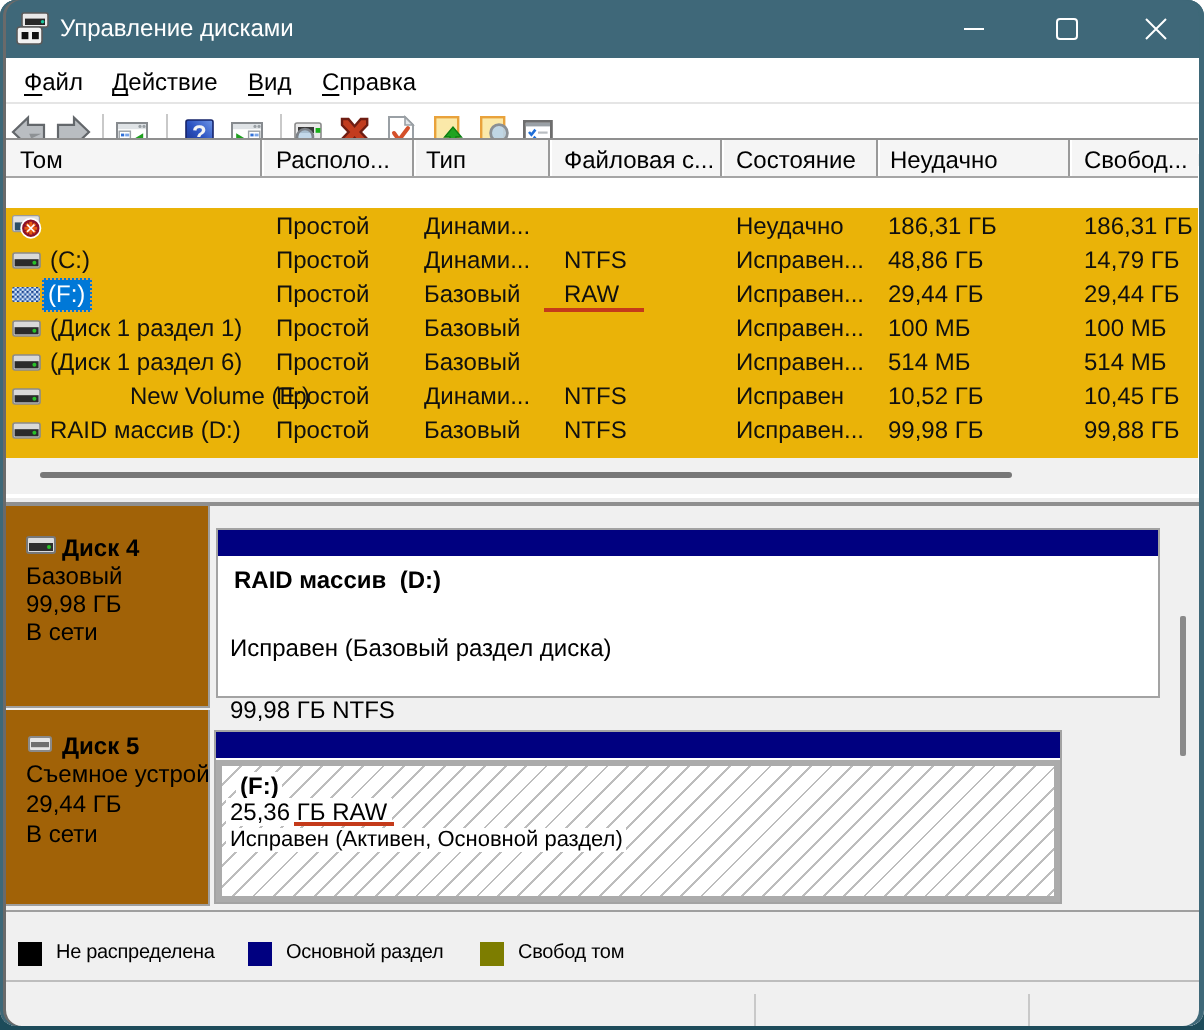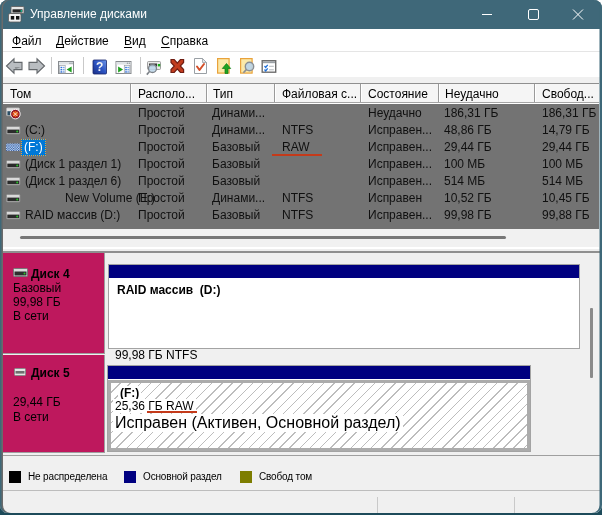--- a/index.html
+++ b/index.html
@@ -14,35 +14,35 @@
 #title { position:absolute; left:30px; top:7px; color:#fff; font-size:12px; }
 .capbtn { position:absolute; top:0; width:44px; height:29px; color:#fff; }
 
 #menubar { position:absolute; left:2px; top:29px; width:598px; height:23px; background:#fff; border-bottom:1px solid #e5e5e5; }
 .mi { position:absolute; top:5px; font-size:12px; color:#000; }
 .mi u { text-decoration-thickness:1px; text-underline-offset:2px; }
 
 #toolbar { position:absolute; left:2px; top:53px; width:598px; height:24px; background:#fff; }
 #graystrip { position:absolute; left:2px; top:77px; width:598px; height:6px; background:#f0f0f0; }
 
-#lhead { position:absolute; left:2px; top:83px; width:597px; height:20px; background:#f5f5f5; border-top:1px solid #8f8f8f; border-bottom:1px solid #a5a5a5; }
+#lhead { position:absolute; left:2px; top:69px; width:597px; height:20px; background:#f5f5f5; border-top:1px solid #8f8f8f; border-bottom:1px solid #a5a5a5; }
 .hcell { position:absolute; top:1px; height:17px; font-size:12px; color:#000; padding-top:2px; }
 .hsep { position:absolute; top:0px; width:1px; height:18px; background:#9a9a9a; box-shadow:1px 0 0 #fff; }
 
-#lrows { position:absolute; left:3px; top:104px; width:596px; height:125px; background:#737373; }
+#lrows { position:absolute; left:3px; top:104px; width:596px; height:125px; background:#eab308; }
 .row { position:absolute; left:0; width:596px; height:17px; font-size:12px; color:#101010; }
 .c { position:absolute; top:1px; white-space:nowrap; }
 
 #hscroll { position:absolute; left:3px; top:229px; width:596px; height:18px; background:#f1f1f1; }
 #hthumb { position:absolute; left:17px; top:7px; width:486px; height:3px; background:#777; border-radius:1.5px; }
 #gapline { position:absolute; left:2px; top:247px; width:598px; height:2px; background:#fff; }
 #gapline2 { position:absolute; left:2px; top:249px; width:598px; height:2px; background:#ededed; }
 
 #bpane { position:absolute; left:2px; top:251px; width:598px; height:204px; background:#f0f0f0; border-top:2px solid #8f8f8f; }
-.dcell { position:absolute; left:0px; width:103px; background:#be185d; font-size:12px; }
+.dcell { position:absolute; left:0px; width:103px; background:#a16207; font-size:12px; }
 .dcell .t { position:absolute; left:11px; white-space:nowrap; overflow:hidden; }
 .dbox { position:absolute; background:#fff; border:1px solid #a3a3a3; }
 .dbar { position:absolute; left:0; top:0; width:100%; height:14px; background:#000080; border-bottom:1px solid #fff; }
 #legend { position:absolute; left:2px; top:455px; width:598px; height:35px; background:#f0f0f0; border-top:1px solid #9f9f9f; font-size:10px; letter-spacing:-0.15px; }
 .lsq { position:absolute; top:15px; width:12px; height:12px; }
 .ltx { position:absolute; top:15px; color:#000; }
 #statusbar { position:absolute; left:2px; top:490px; width:598px; height:23px; background:#f0f0f0; border-top:1px solid #bdbdbd; }
 .ssep { position:absolute; top:6px; width:1px; height:17px; background:#c9c9c9; }
 .hatch { background-image:repeating-linear-gradient(135deg,#ffffff 0px,#ffffff 6.2px,#bdbdbd 6.2px,#bdbdbd 7.2px); }
 .wlab { background:#fff; display:inline-block; padding:0 2px; white-space:nowrap; }
@@ -315,37 +315,39 @@
       </svg>
       <div class="t" style="left:29px; top:14px; font-weight:bold;">Диск 4</div>
       <div class="t" style="top:28px">Базовый</div>
       <div class="t" style="top:42px">99,98 ГБ</div>
       <div class="t" style="top:56px">В сети</div>
     </div>
     <div class="dbox" style="left:106px; top:11px; width:472px; height:85px;">
       <div class="dbar"></div>
       <div style="position:absolute; left:8px; top:18px; font-size:12px; font-weight:bold;">RAID массив&nbsp; (D:)</div>
       <div style="position:absolute; left:6px; top:35px; font-size:12px;margin-top:48px;">99,98 ГБ NTFS</div>
+      <div style="position:absolute; left:6px; top:52px; font-size:12px;">Исправен (Базовый раздел диска)</div>
     </div>
 
     <div class="dcell" style="top:102px; height:98px; border-right:1px solid #9f9f9f; border-bottom:1px solid #9f9f9f;padding-left:44px;">
       <svg width="30" height="12" style="position:absolute;left:12px;top:13px">
         <rect x="0.5" y="0.5" width="11" height="7" rx="1" fill="#e6e6e6" stroke="#8a8a8a"></rect>
         <rect x="1.5" y="3" width="9" height="2.6" fill="#6f6f6f"></rect>
       </svg>
       <div class="t" style="left:29px; top:11px; font-weight:bold;">Диск 5</div>
+      <div class="t" style="top:25px; width:92px;">Съемное устрой</div>
       <div class="t" style="top:40px">29,44 ГБ</div>
       <div class="t" style="top:55px">В сети</div>
     </div>
     <div class="dbox" style="left:105px; top:112px; width:424px; height:87px;">
       <div class="dbar"></div>
       <div class="hatch" style="position:absolute; left:0; top:14px; right:0; bottom:0; border:3px solid #ababab;"></div>
       <div style="position:absolute; left:10px; top:20px; font-size:12px; font-weight:bold;"><span class="wlab">(F:)</span></div>
       <div style="position:absolute; left:5px; top:33px; font-size:12px;"><span class="wlab">25,36 ГБ RAW</span></div>
-      <div style="position:absolute; left:5px; top:48px; font-size:16px;text-decoration:underline;"><span class="wlab">Исправен (Активен, Основной раздел)</span></div>
+      <div style="position:absolute; left:5px; top:48px; font-size:11px;text-decoration:underline;"><span class="wlab">Исправен (Активен, Основной раздел)</span></div>
       <div class="redline" style="left:39px; top:44.5px; width:50px;"></div>
     </div>
 
     <div style="position:absolute; left:588px; top:55px; width:2.5px; height:70px; background:#8a8a8a; border-radius:1px;"></div>
   </div>
 
   <div id="legend">
     <div class="lsq" style="left:7px; background:#000;"></div>
     <div class="ltx" style="left:26px">Не распределена</div>
     <div class="lsq" style="left:122px; background:#000080;"></div>

